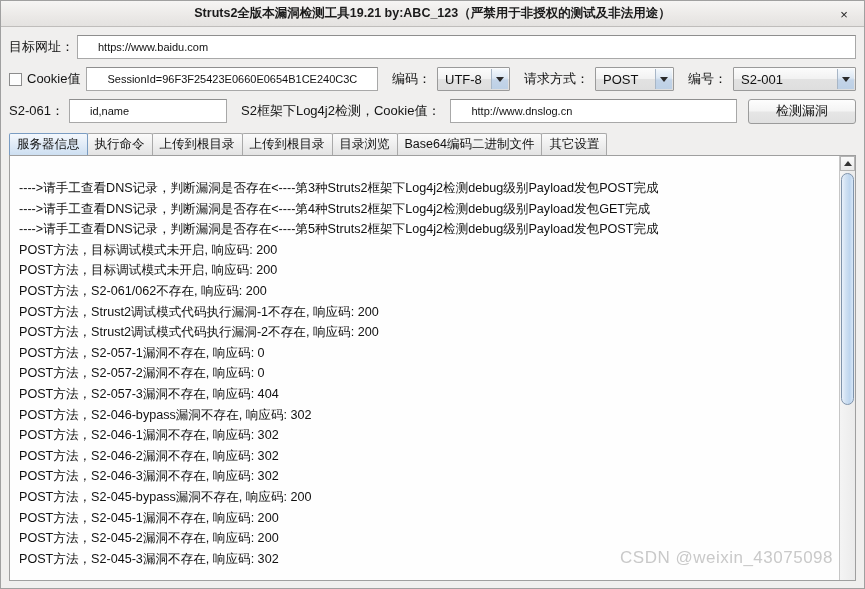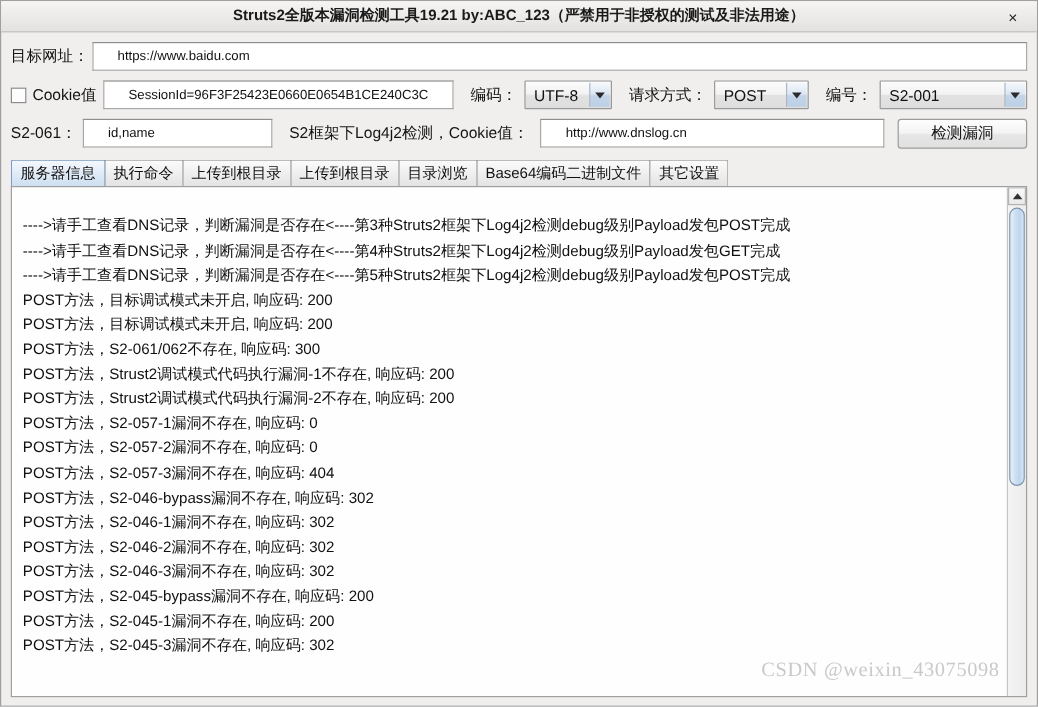--- a/index.html
+++ b/index.html
@@ -201,21 +201,21 @@
     font-family: "Liberation Sans", "DejaVu Sans", sans-serif;
   }
   .watermark {
     position: absolute;
     right: 6px;
     bottom: 12px;
     font-size: 17px;
     color: #c9c9c9;
     letter-spacing: 0.5px;
     pointer-events: none;
-    font-family: Liberation Serif, serif;
+    font-family: Liberation Sans, sans-serif;
   }
   
   .vscroll {
     flex: 0 0 16px;
     width: 16px;
     background: linear-gradient(to right, #f4f4f4, #ebebeb);
     border-left: 1px solid #c6c6c6;
     display: flex;
     flex-direction: column;
     position: relative;
@@ -316,32 +316,33 @@
     </div>
 
   <div class="panel-wrap">
     <div class="panel">
       <div class="log">
         <div class="log-line">----&gt;请手工查看DNS记录，判断漏洞是否存在&lt;----第3种Struts2框架下Log4j2检测debug级别Payload发包POST完成</div>
           <div class="log-line">----&gt;请手工查看DNS记录，判断漏洞是否存在&lt;----第4种Struts2框架下Log4j2检测debug级别Payload发包GET完成</div>
           <div class="log-line">----&gt;请手工查看DNS记录，判断漏洞是否存在&lt;----第5种Struts2框架下Log4j2检测debug级别Payload发包POST完成</div>
           <div class="log-line">POST方法，目标调试模式未开启, 响应码: 200</div>
           <div class="log-line">POST方法，目标调试模式未开启, 响应码: 200</div>
-          <div class="log-line">POST方法，S2-061/062不存在, 响应码: 300</div>
+          <div class="log-line">POST方法，S2-061/062不存在, 响应码: 200</div>
           <div class="log-line">POST方法，Strust2调试模式代码执行漏洞-1不存在, 响应码: 200</div>
           <div class="log-line">POST方法，Strust2调试模式代码执行漏洞-2不存在, 响应码: 200</div>
           <div class="log-line">POST方法，S2-057-1漏洞不存在, 响应码: 0</div>
           <div class="log-line">POST方法，S2-057-2漏洞不存在, 响应码: 0</div>
           <div class="log-line">POST方法，S2-057-3漏洞不存在, 响应码: 404</div>
           <div class="log-line">POST方法，S2-046-bypass漏洞不存在, 响应码: 302</div>
           <div class="log-line">POST方法，S2-046-1漏洞不存在, 响应码: 302</div>
           <div class="log-line">POST方法，S2-046-2漏洞不存在, 响应码: 302</div>
           <div class="log-line">POST方法，S2-046-3漏洞不存在, 响应码: 302</div>
           <div class="log-line">POST方法，S2-045-bypass漏洞不存在, 响应码: 200</div>
           <div class="log-line">POST方法，S2-045-1漏洞不存在, 响应码: 200</div>
+          <div class="log-line">POST方法，S2-045-2漏洞不存在, 响应码: 200</div>
           <div class="log-line">POST方法，S2-045-3漏洞不存在, 响应码: 302</div>
           <div class="watermark">CSDN @weixin_43075098</div>
       </div>
       <div class="vscroll">
         <div class="sb-btn">
             <i class="tri-up"></i>
           </div>
         <div class="sb-track">
           <div class="sb-thumb"></div>
         </div>

